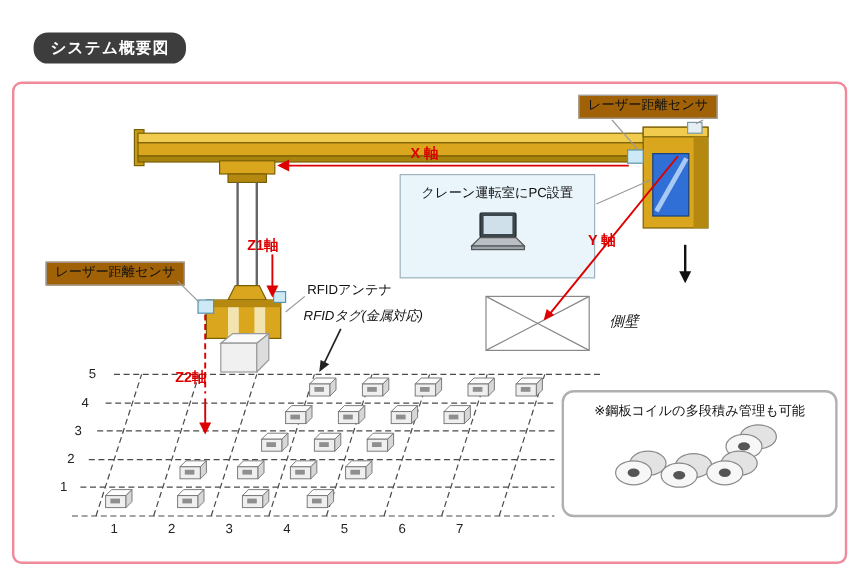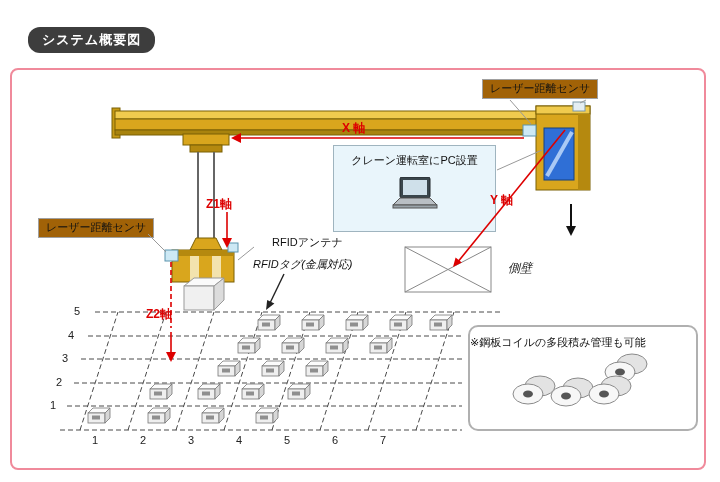--- a/index.html
+++ b/index.html
@@ -17,41 +17,41 @@
   }
   .lbl{position:absolute;font-size:11px;color:#111;z-index:3;white-space:nowrap;line-height:1.25;}
   .boxed{border:1px solid #a0a0a0;background:#a16207;padding:2px 7px;}
   .pc-box{
     position:absolute;left:333px;top:145px;width:163px;height:87px;background:#e9f5fb;
     border:1px solid #9fb4bf;z-index:3;text-align:center;box-sizing:border-box;padding-top:7px;font-size:11px;
   }
   .pc-box svg{margin-top:9px;}
   .coil-box{
     position:absolute;left:468px;top:325px;width:230px;height:106px;border:2px solid #b0b0b0;
-    border-radius:10px;background:#fff;z-index:3;text-align:left;box-sizing:border-box;padding-top:8px;font-size:11px;
+    border-radius:10px;background:#fff;z-index:3;text-align:center;box-sizing:border-box;padding-top:8px;font-size:11px;
   }
   .sidewall-lbl{font-size:12px;}
   svg.diagram{position:absolute;left:0;top:0;z-index:4;pointer-events:none;}
   .gridline{stroke:#4a4a4a;stroke-width:1;stroke-dasharray:5 3;fill:none;}
   .grid-num{font-size:11px;fill:#222;}
   .axis-label{font-size:12px;font-weight:bold;fill:#dd0000;}
   .leader{stroke:#999;stroke-width:1;}
   .redline{stroke:#dd0000;stroke-width:1.6;}
   .redhead{fill:#dd0000;}
 </style>
 </head>
 <body>
 
 <div class="badge">システム概要図</div>
 
 <div class="panel"></div>
 
 <div class="lbl boxed" style="left:482px;top:79px;">レーザー距離センサ</div>
 <div class="lbl boxed" style="left:38px;top:218px;">レーザー距離センサ</div>
-<div class="lbl" style="left:256px;top:236px;margin-left:16px;">RFIDアンテナ</div>
+<div class="lbl" style="left:256px;top:236px;">RFIDアンテナ</div>
 <div class="lbl" style="left:253px;top:258px;font-style:italic;">RFIDタグ(金属対応)</div>
 <div class="lbl sidewall-lbl" style="left:508px;top:261px;font-style:italic;">側壁</div>
 
 <div class="pc-box">
   <div>クレーン運転室にPC設置</div>
   <svg width="46" height="34" viewBox="0 0 46 34">
     <rect x="8" y="0" width="30" height="21" rx="2" fill="#3a464c" stroke="#22282c"></rect>
     <rect x="11" y="3" width="24" height="15" fill="#cfe0ea"></rect>
     <polygon points="1,28 45,28 38,21 8,21" fill="#b9bfc4" stroke="#555"></polygon>
     <rect x="1" y="28" width="44" height="3" fill="#9aa4aa" stroke="#555"></rect>

